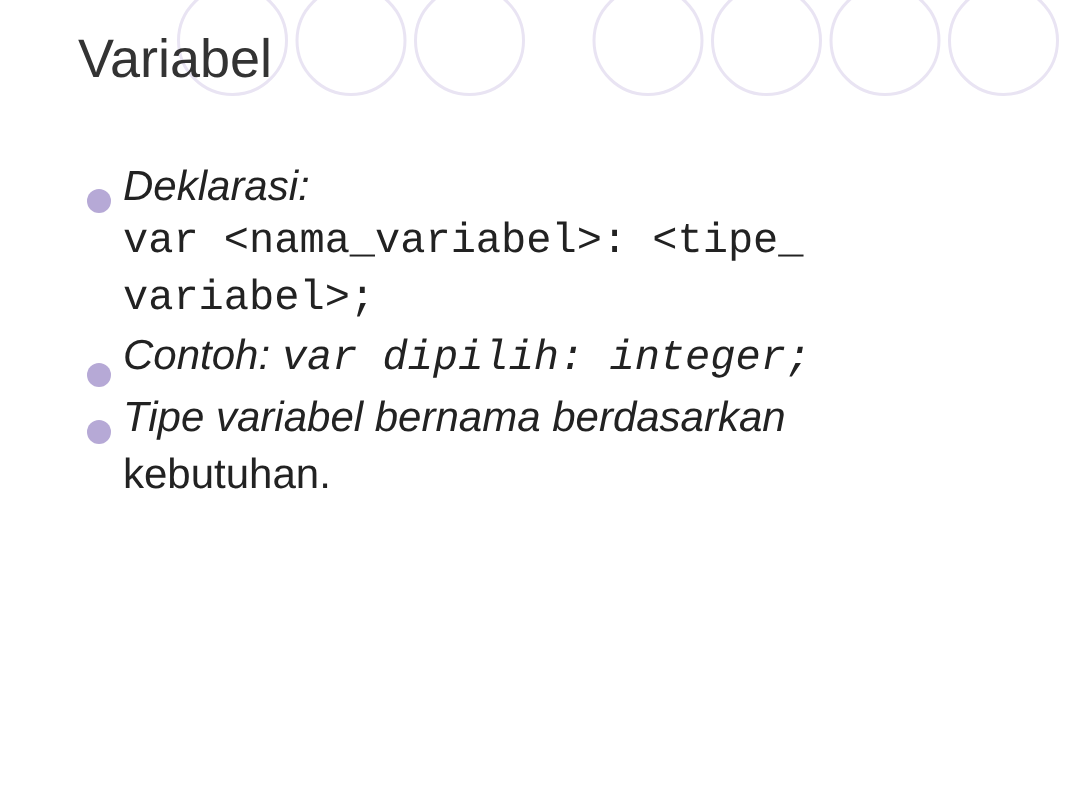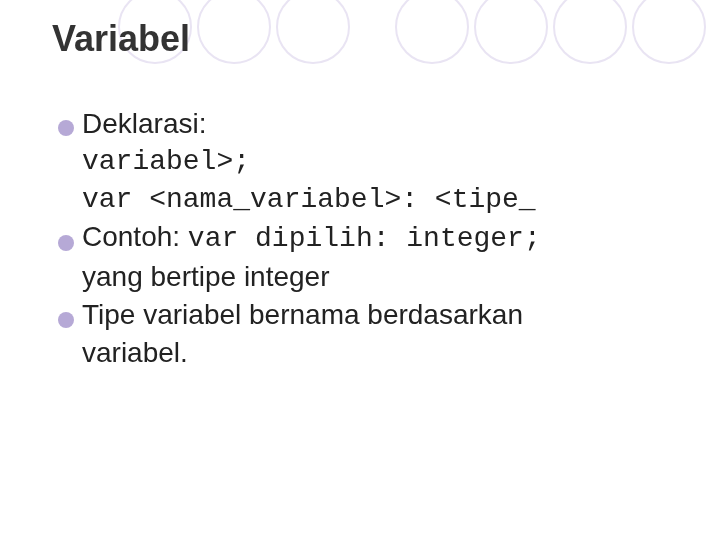--- a/index.html
+++ b/index.html
@@ -23,30 +23,31 @@
     border-radius: 50%;
     top: -10px;
   }
   .slide {
     position: relative;
     padding: 18px 52px 0 52px;
   }
   .title {
     font-size: 36px;
     color: #333333;
-    font-weight: 700;
+    font-weight: 400;
     margin-bottom: 46px;
   }
   .content {
     padding-left: 6px;
   }
   .bullet-row {
     display: flex;
-    align-items: center;
+    align-items: flex-end;
     margin-bottom: 2px;
+    font-style: italic;
   }
   .bullet {
     width: 16px;
     height: 16px;
     min-width: 16px;
     border-radius: 50%;
     background: #b6a9d6;
     margin-top: 9px;
     margin-right: 8px;
   }
@@ -81,29 +82,28 @@
 
 <div class="slide">
   <h1 class="title">Variabel</h1>
 
   <div class="content">
 
     <div class="bullet-row">
       <span class="bullet"></span>
       <span class="line">Deklarasi:</span>
     </div>
+    <div class="cont mono">var &lt;nama_variabel&gt;: &lt;tipe_</div>
     <div class="cont mono">variabel&gt;;</div>
-    <div class="cont mono">var &lt;nama_variabel&gt;: &lt;tipe_</div>
 
     <div class="bullet-row">
       <span class="bullet"></span>
       <span class="line"><span>Contoh: </span><span class="mono">var dipilih: integer;</span></span>
     </div>
-    <div class="cont">yang bertipe integer</div>
 
     <div class="bullet-row">
       <span class="bullet"></span>
       <span class="line">Tipe variabel bernama berdasarkan</span>
     </div>
-    <div class="cont">variabel.</div>
+    <div class="cont">kebutuhan.</div>
 
   </div>
 </div>
 
 </body></html>

